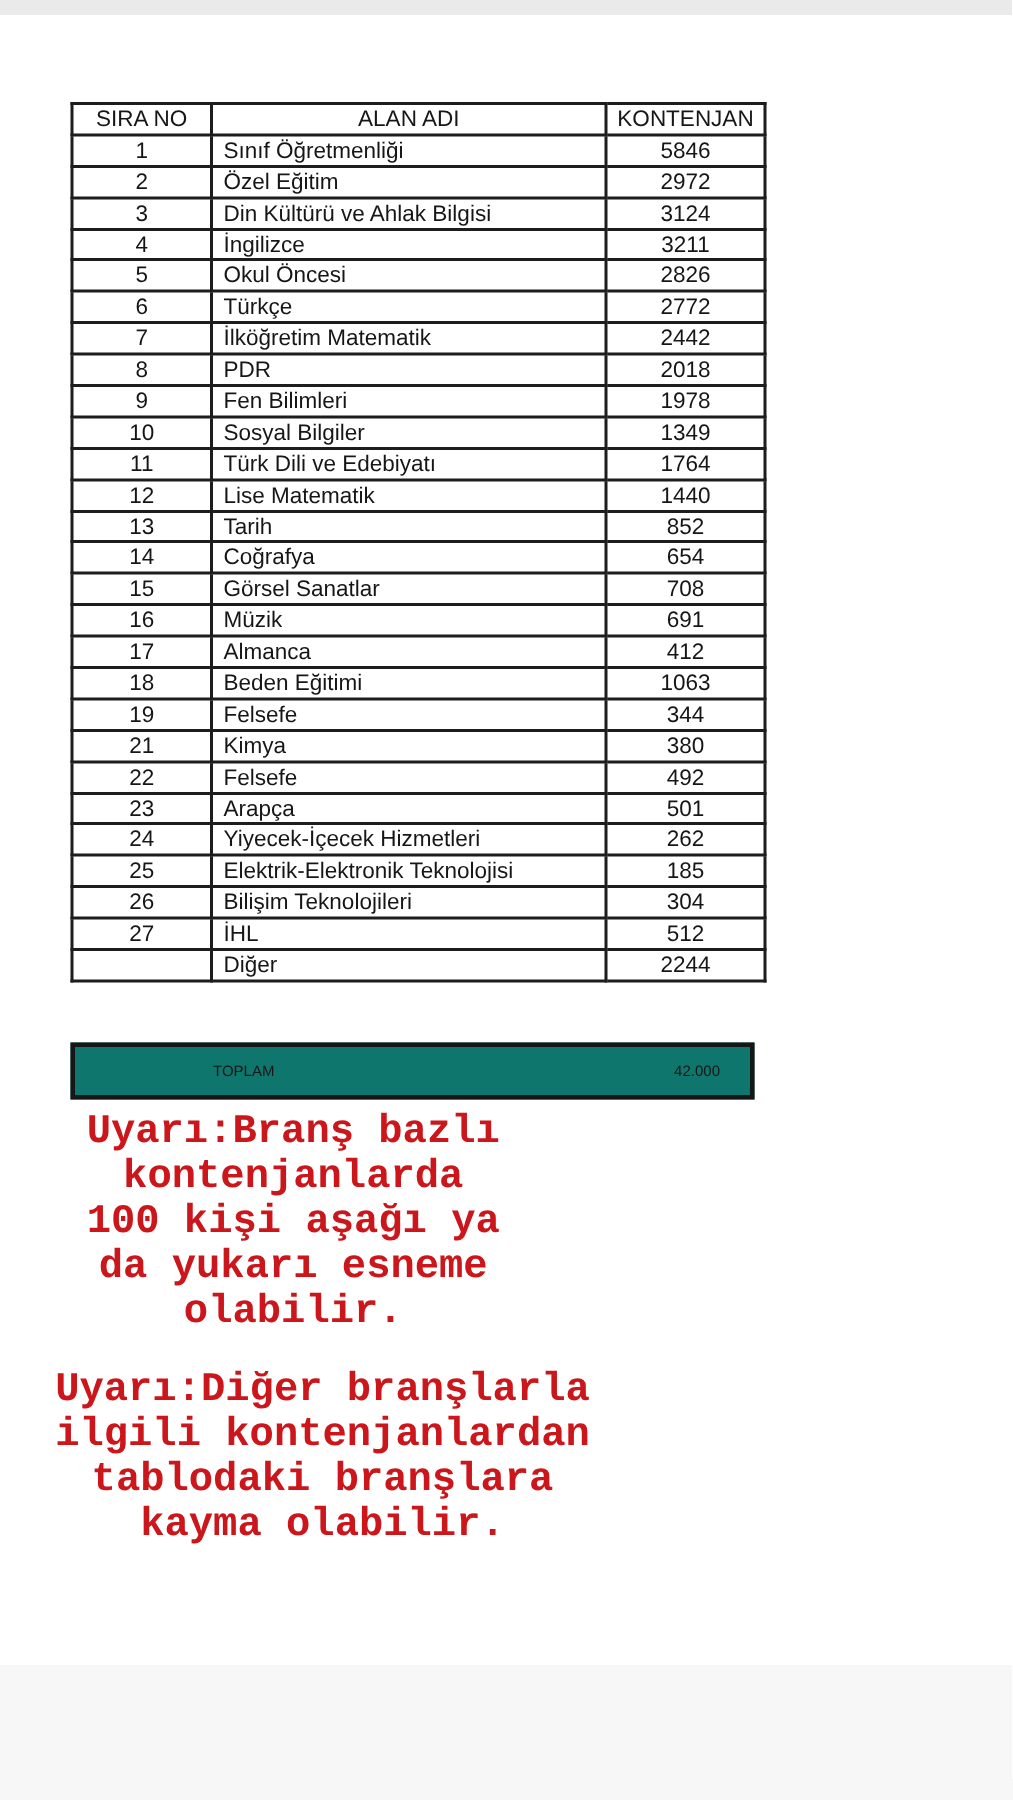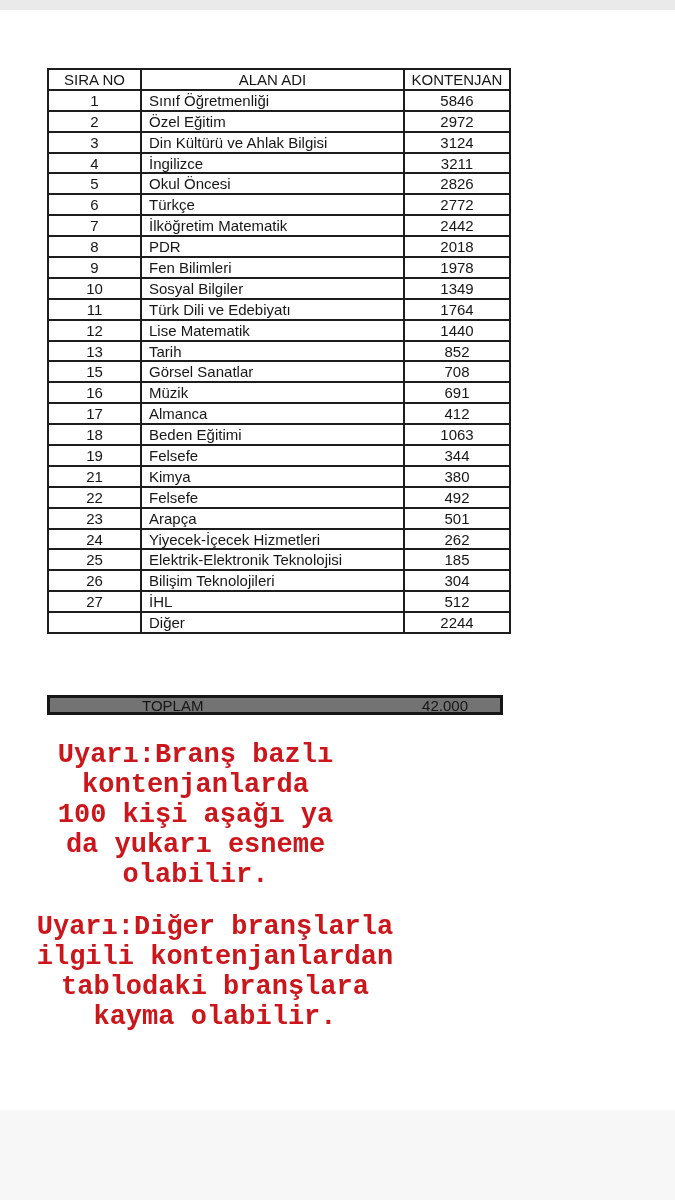--- a/index.html
+++ b/index.html
@@ -49,30 +49,30 @@
   }
   table.quota-table .c1 { width: 91px;  text-align: center; }
   table.quota-table .c2 { width: 261px; text-align: left; padding-left: 7px; }
   table.quota-table .c3 { width: 104px; text-align: center; }
   table.quota-table th { font-weight: 400; }
   .toplam-box {
     position: absolute;
     left: 47px;
     top: 695px;
     width: 456px;
-    height: 20px;
+    height: 38px;
     box-sizing: border-box;
     border: 3px solid #161616;
     display: flex;
     align-items: center;
-    font-size: 15px;
-    background: #737373;
+    font-size: 10px;
+    background: #0f766e;
   }
   .toplam-label { margin-left: 92px; }
-  .toplam-value { margin-left: auto; margin-right: 32px; }
+  .toplam-value { margin-left: auto; margin-right: 20px; }
   .warning {
     position: absolute;
     white-space: pre-line;
     text-align: center;
     font-family: "Liberation Mono", "DejaVu Sans Mono", monospace;
     font-weight: 700;
     font-size: 27px;
     line-height: 30px;
     color: #cb161b;
   }
@@ -154,20 +154,25 @@
           <td class="c1">12</td>
           <td class="c2">Lise Matematik</td>
           <td class="c3">1440</td>
         </tr>
         <tr>
           <td class="c1">13</td>
           <td class="c2">Tarih</td>
           <td class="c3">852</td>
         </tr>
         <tr>
+          <td class="c1">14</td>
+          <td class="c2">Coğrafya</td>
+          <td class="c3">654</td>
+        </tr>
+        <tr>
           <td class="c1">15</td>
           <td class="c2">Görsel Sanatlar</td>
           <td class="c3">708</td>
         </tr>
         <tr>
           <td class="c1">16</td>
           <td class="c2">Müzik</td>
           <td class="c3">691</td>
         </tr>
         <tr>

